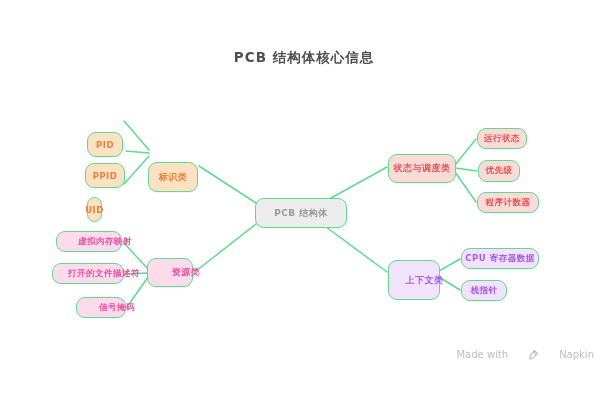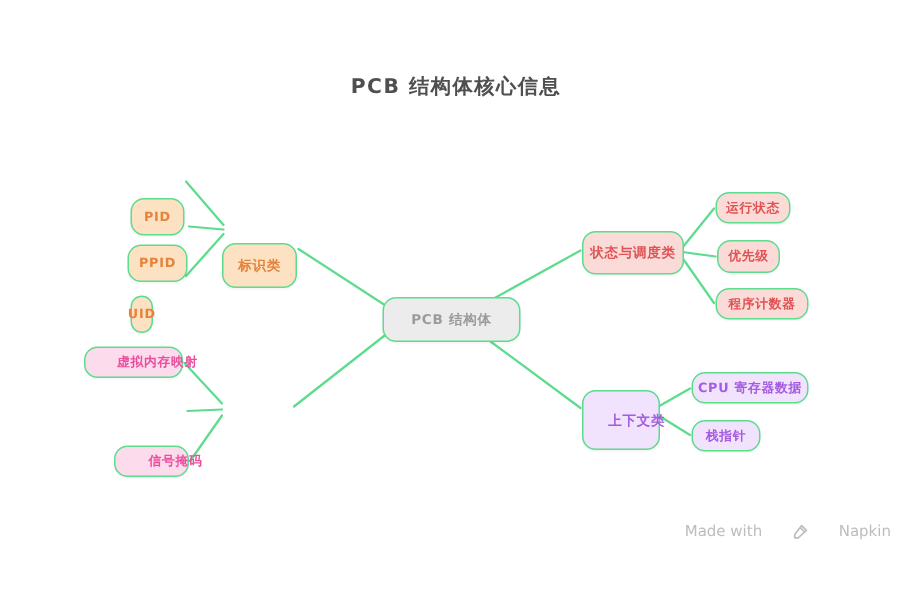--- a/index.html
+++ b/index.html
@@ -71,21 +71,23 @@
 
   <div class="title">PCB 结构体核心信息</div>
 
   <div class="node root" style="left:255px;top:198px;width:92px;height:30px;">PCB 结构体</div>
 
   <div class="node orange branch" style="left:148px;top:138px;width:50px;height:30px;">标识类</div>
   <div class="node orange" style="left:87px;top:108px;width:36px;height:25px;">PID</div>
   <div class="node orange" style="left:85px;top:139px;width:40px;height:25px;">PPID</div>
   <div class="node orange" style="left:87px;top:173px;width:15px;height:25px;">UID</div>
 
+  <div class="node pink branch" style="left:147px;top:258px;width:46px;height:29px;">资源类</div>
   <div class="node pink" style="left:56px;top:231px;width:66px;height:21px;">虚拟内存映射</div>
+  <div class="node pink" style="left:52px;top:263px;width:72px;height:21px;">打开的文件描述符</div>
   <div class="node pink" style="left:76px;top:297px;width:50px;height:21px;">信号掩码</div>
 
   <div class="node red branch" style="left:388px;top:154px;width:68px;height:29px;">状态与调度类</div>
   <div class="node red" style="left:477px;top:128px;width:50px;height:21px;">运行状态</div>
   <div class="node red" style="left:478px;top:160px;width:42px;height:22px;">优先级</div>
   <div class="node red" style="left:477px;top:192px;width:62px;height:21px;">程序计数器</div>
 
   <div class="node purple branch" style="left:388px;top:260px;width:52px;height:40px;padding-left:21px;">上下文类</div>
   <div class="node purple" style="left:461px;top:248px;width:78px;height:21px;">CPU 寄存器数据</div>
   <div class="node purple" style="left:461px;top:280px;width:46px;height:21px;">栈指针</div>

